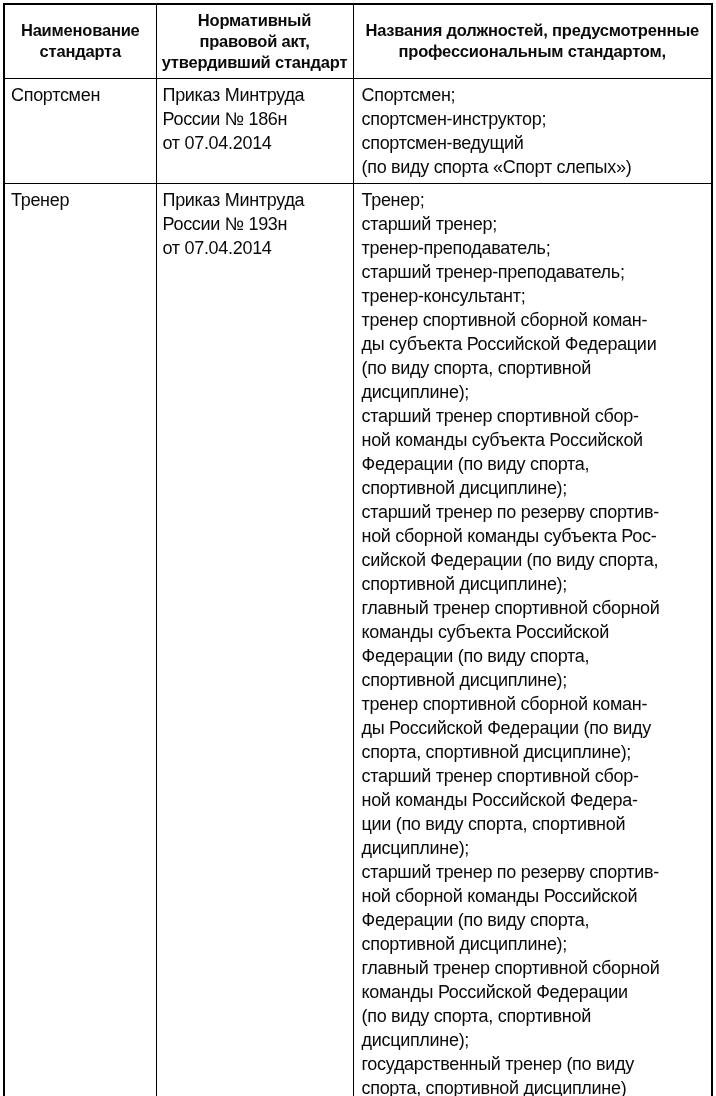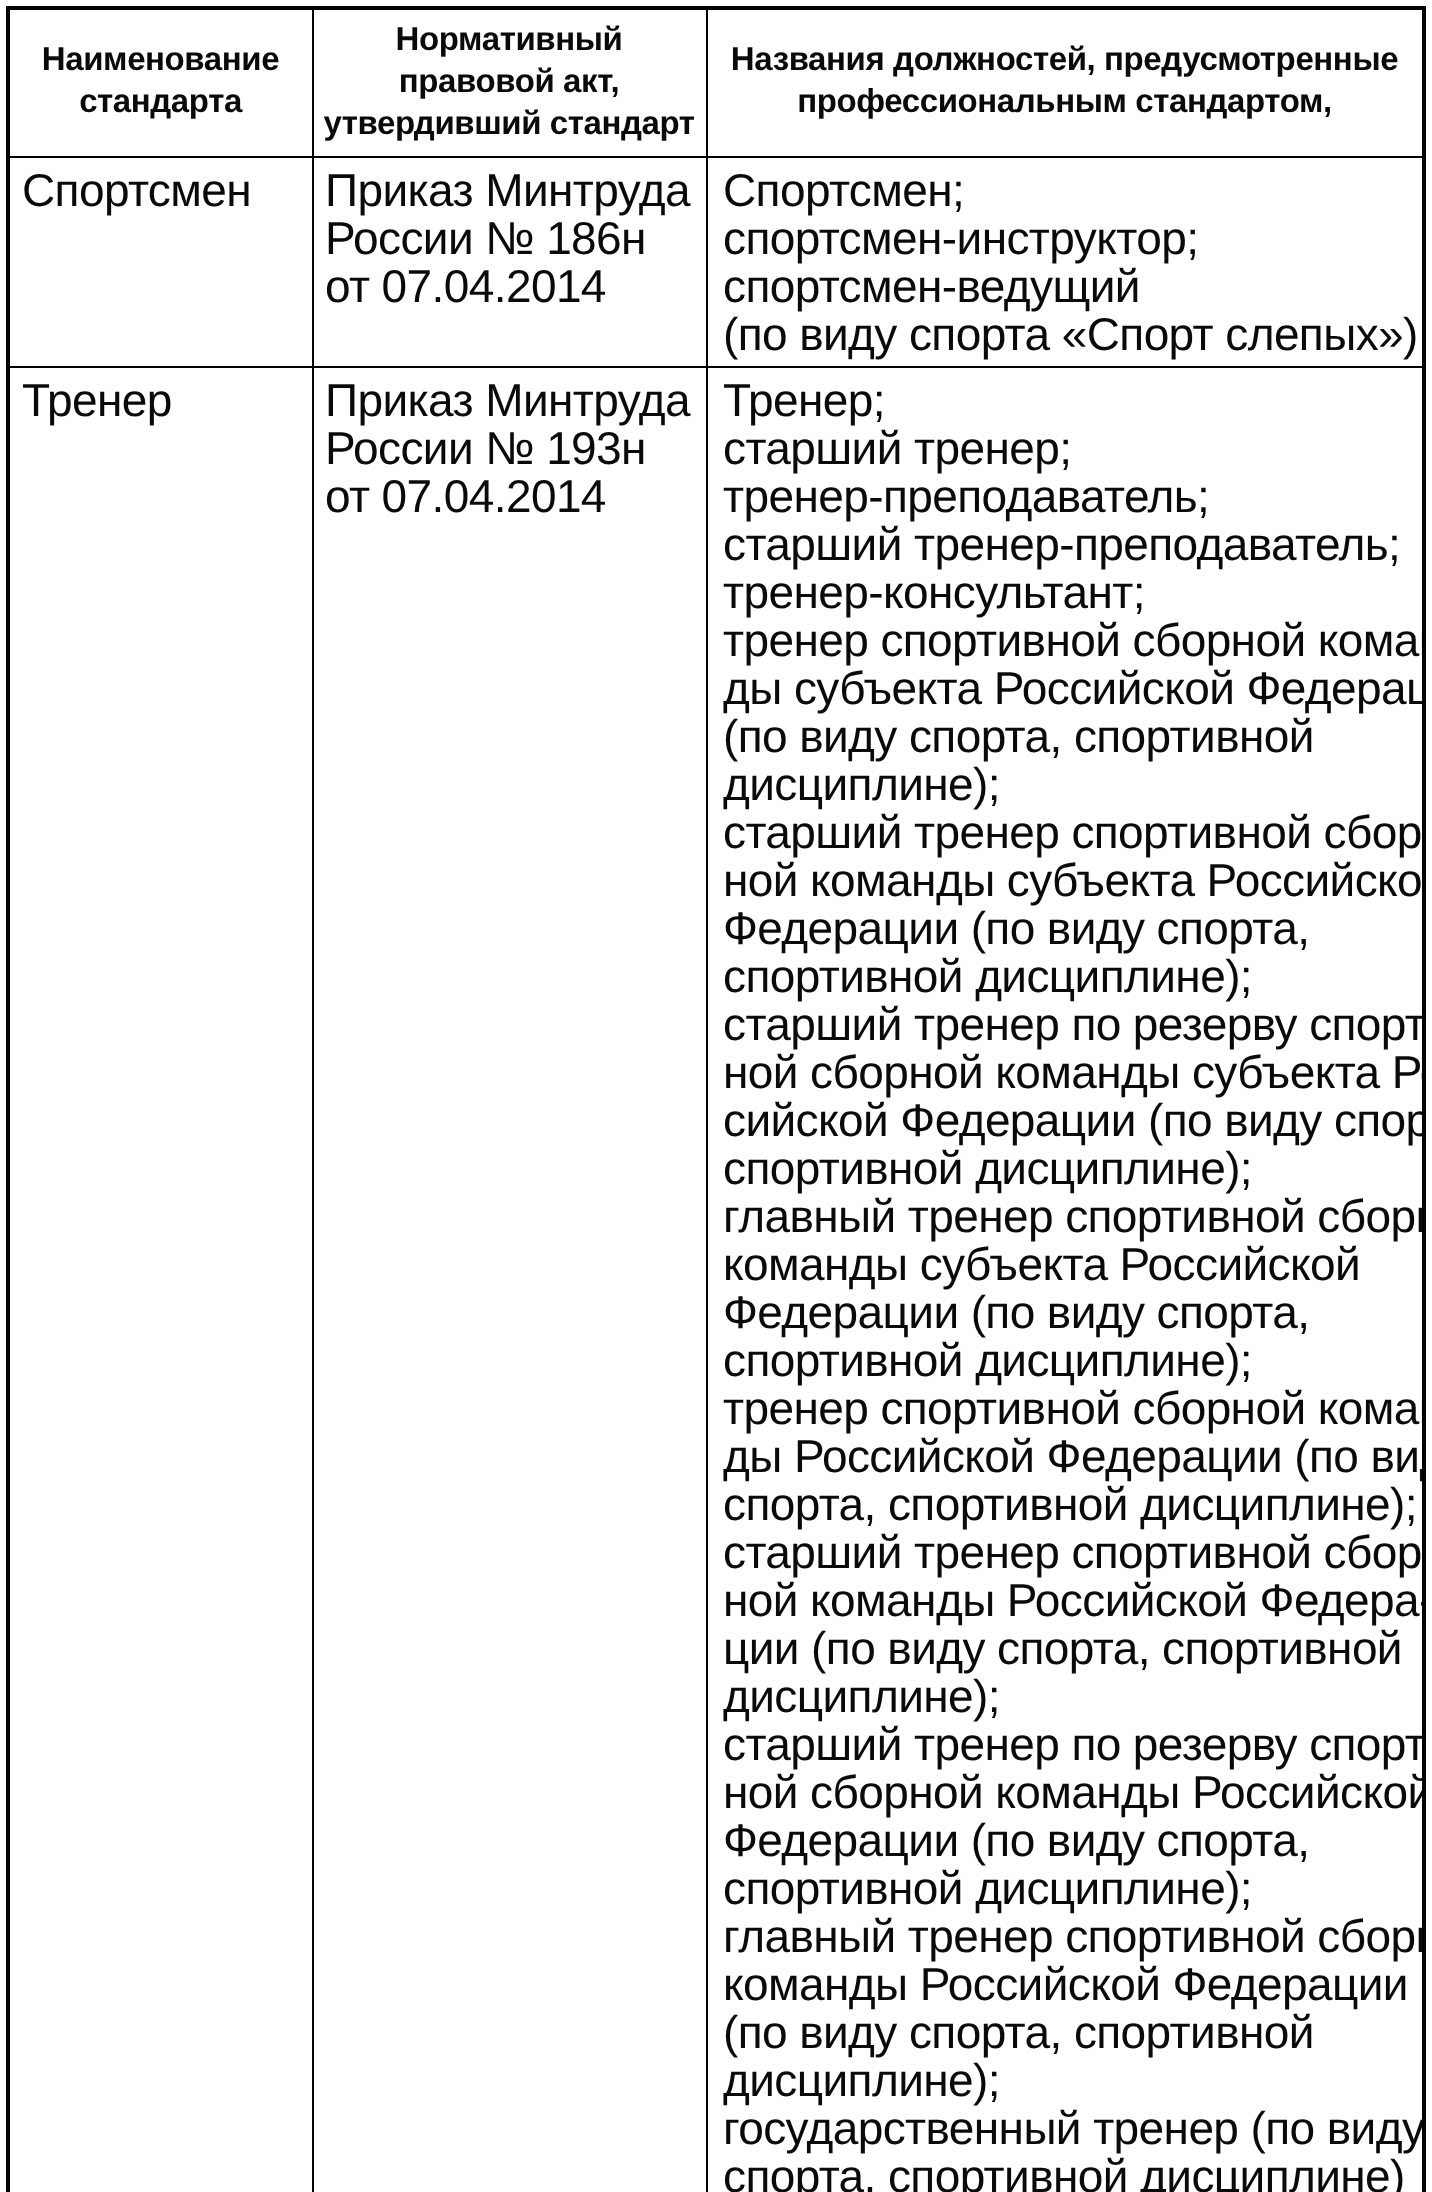--- a/index.html
+++ b/index.html
@@ -38,21 +38,21 @@
     vertical-align: middle;
     text-align: center;
     font-weight: bold;
     font-size: 16.5px;
     line-height: 21px;
     white-space: pre;
     padding: 2px 4px;
     letter-spacing: -0.2px;
   }
   td {
-    font-size: 23px;
+    font-size: 18px;
     line-height: 24px;
     white-space: pre;
     padding: 4px 6px 4px 6px;
     letter-spacing: -0.3px;
   }
   tr.row-athlete td { height: 100px; }
   td.cell-positions { padding-left: 8px; }
 </style>
 </head>
 <body>

